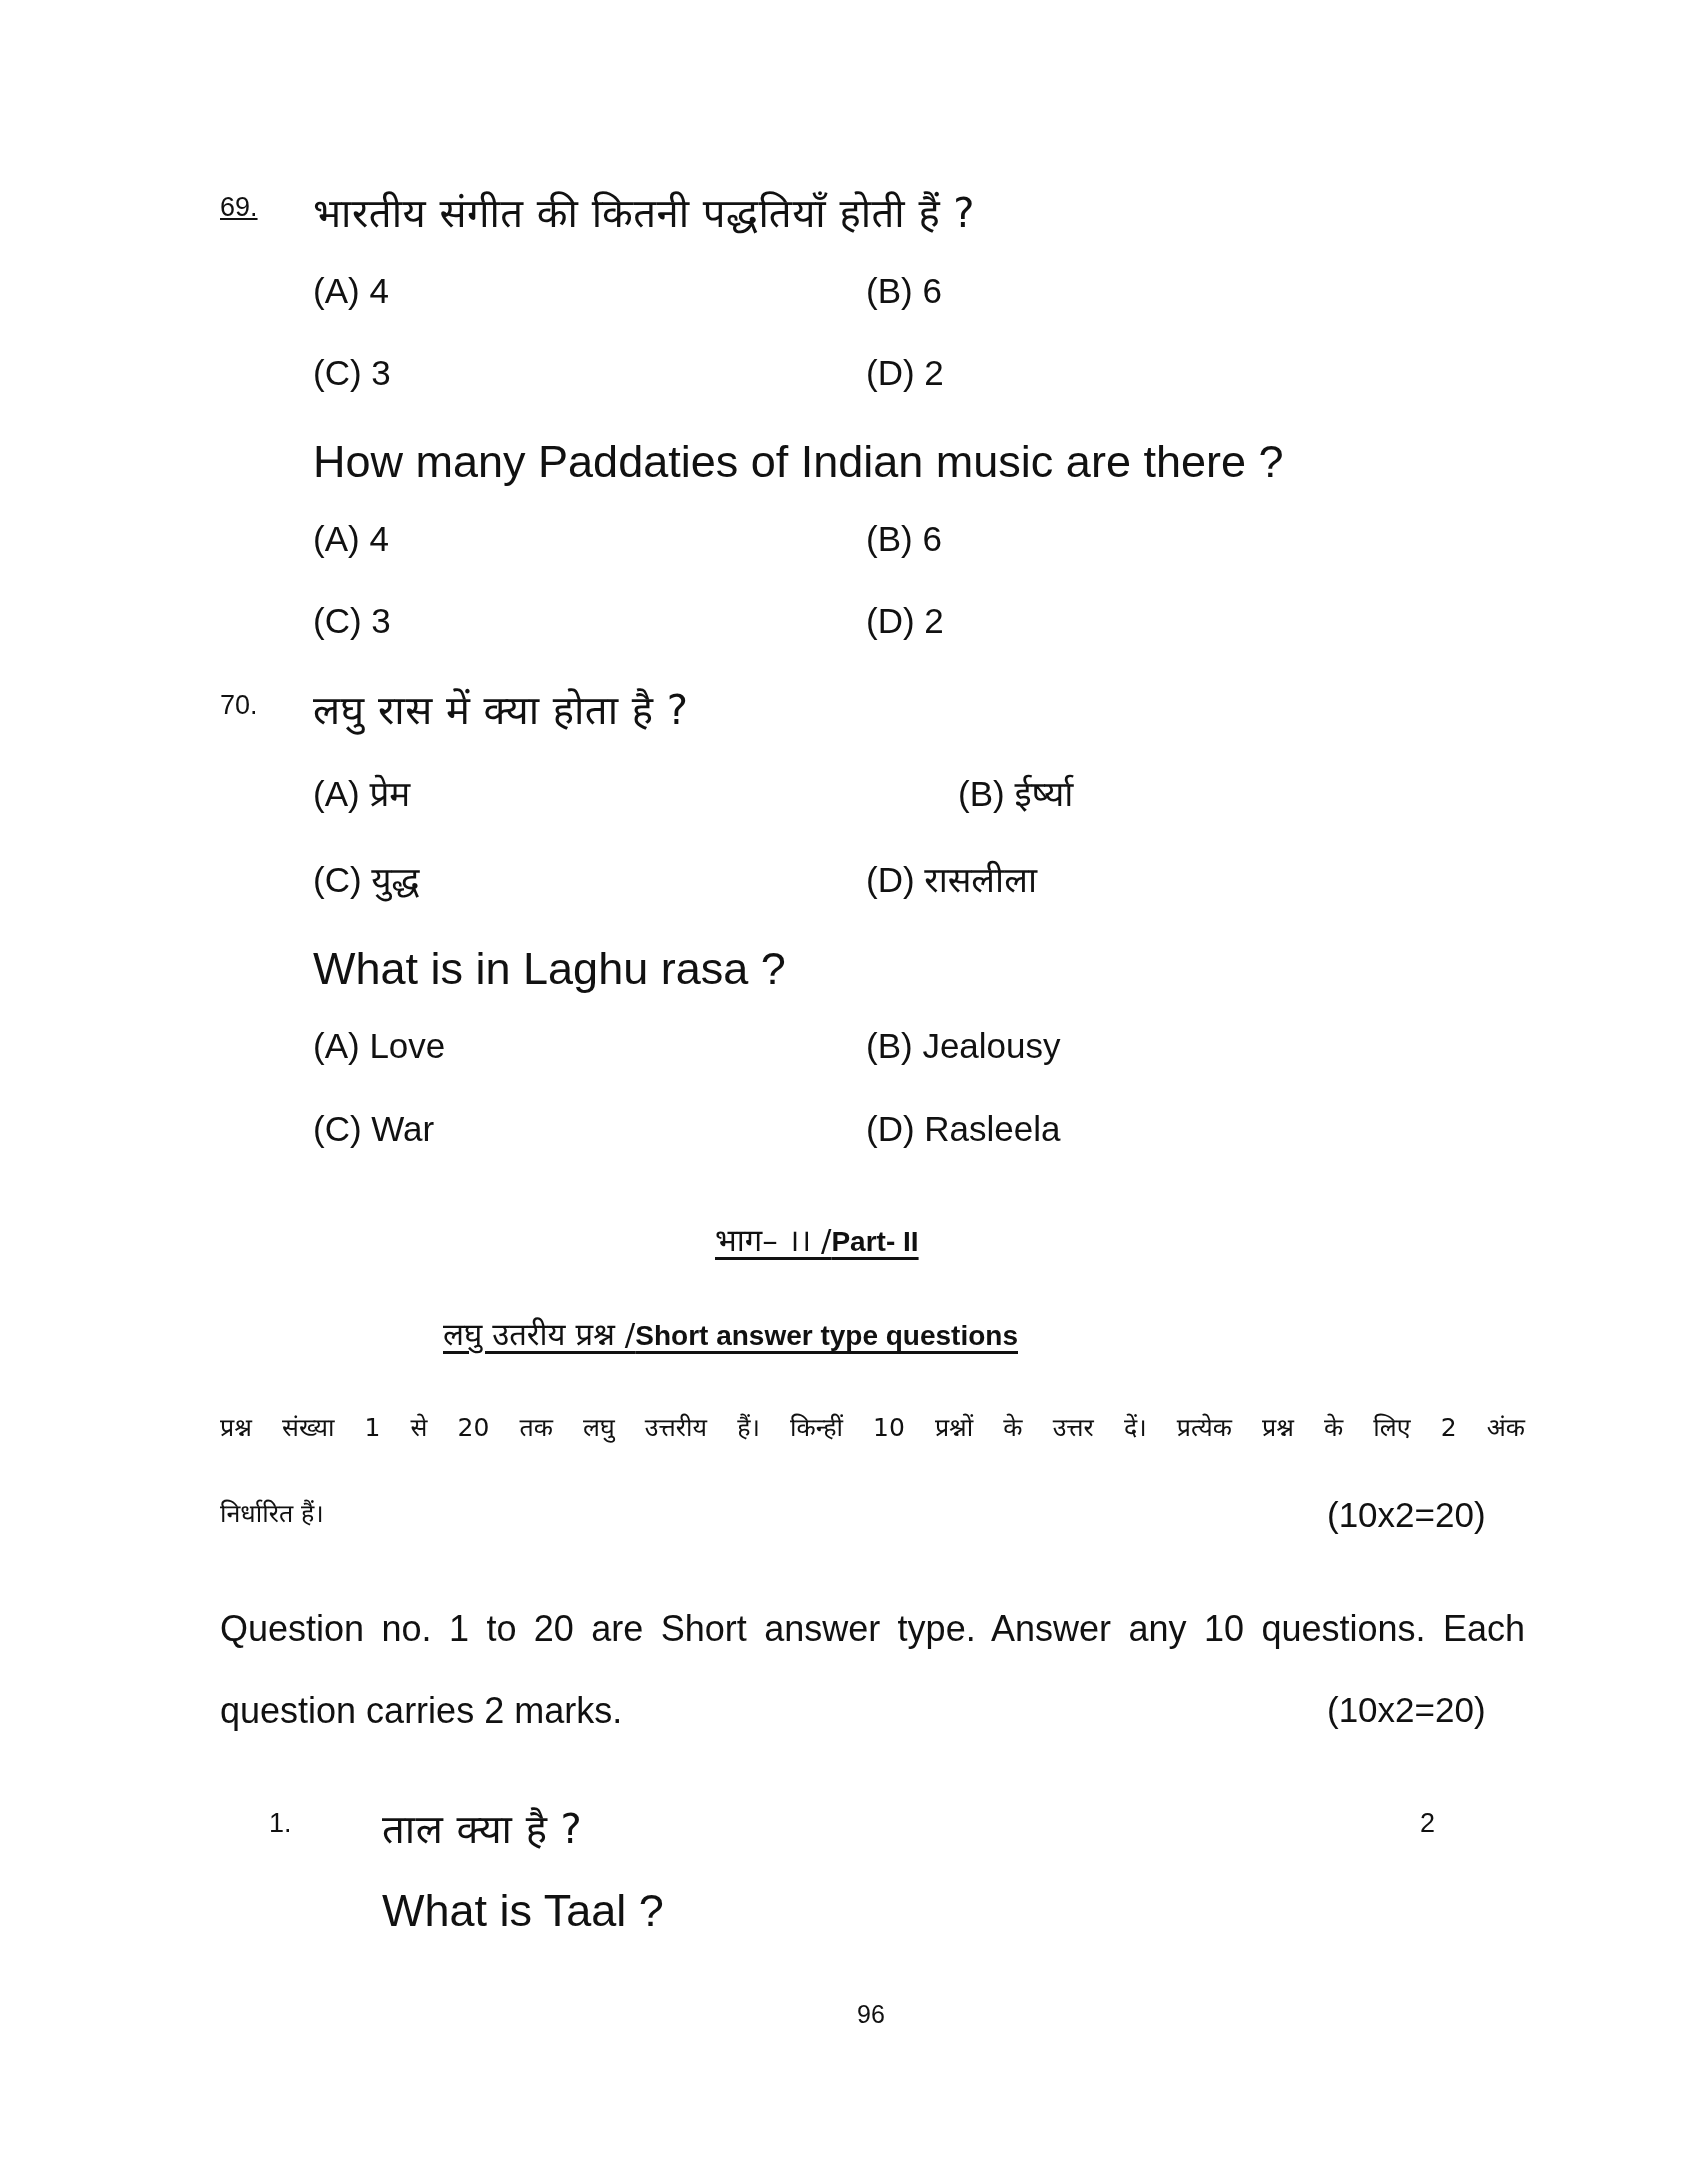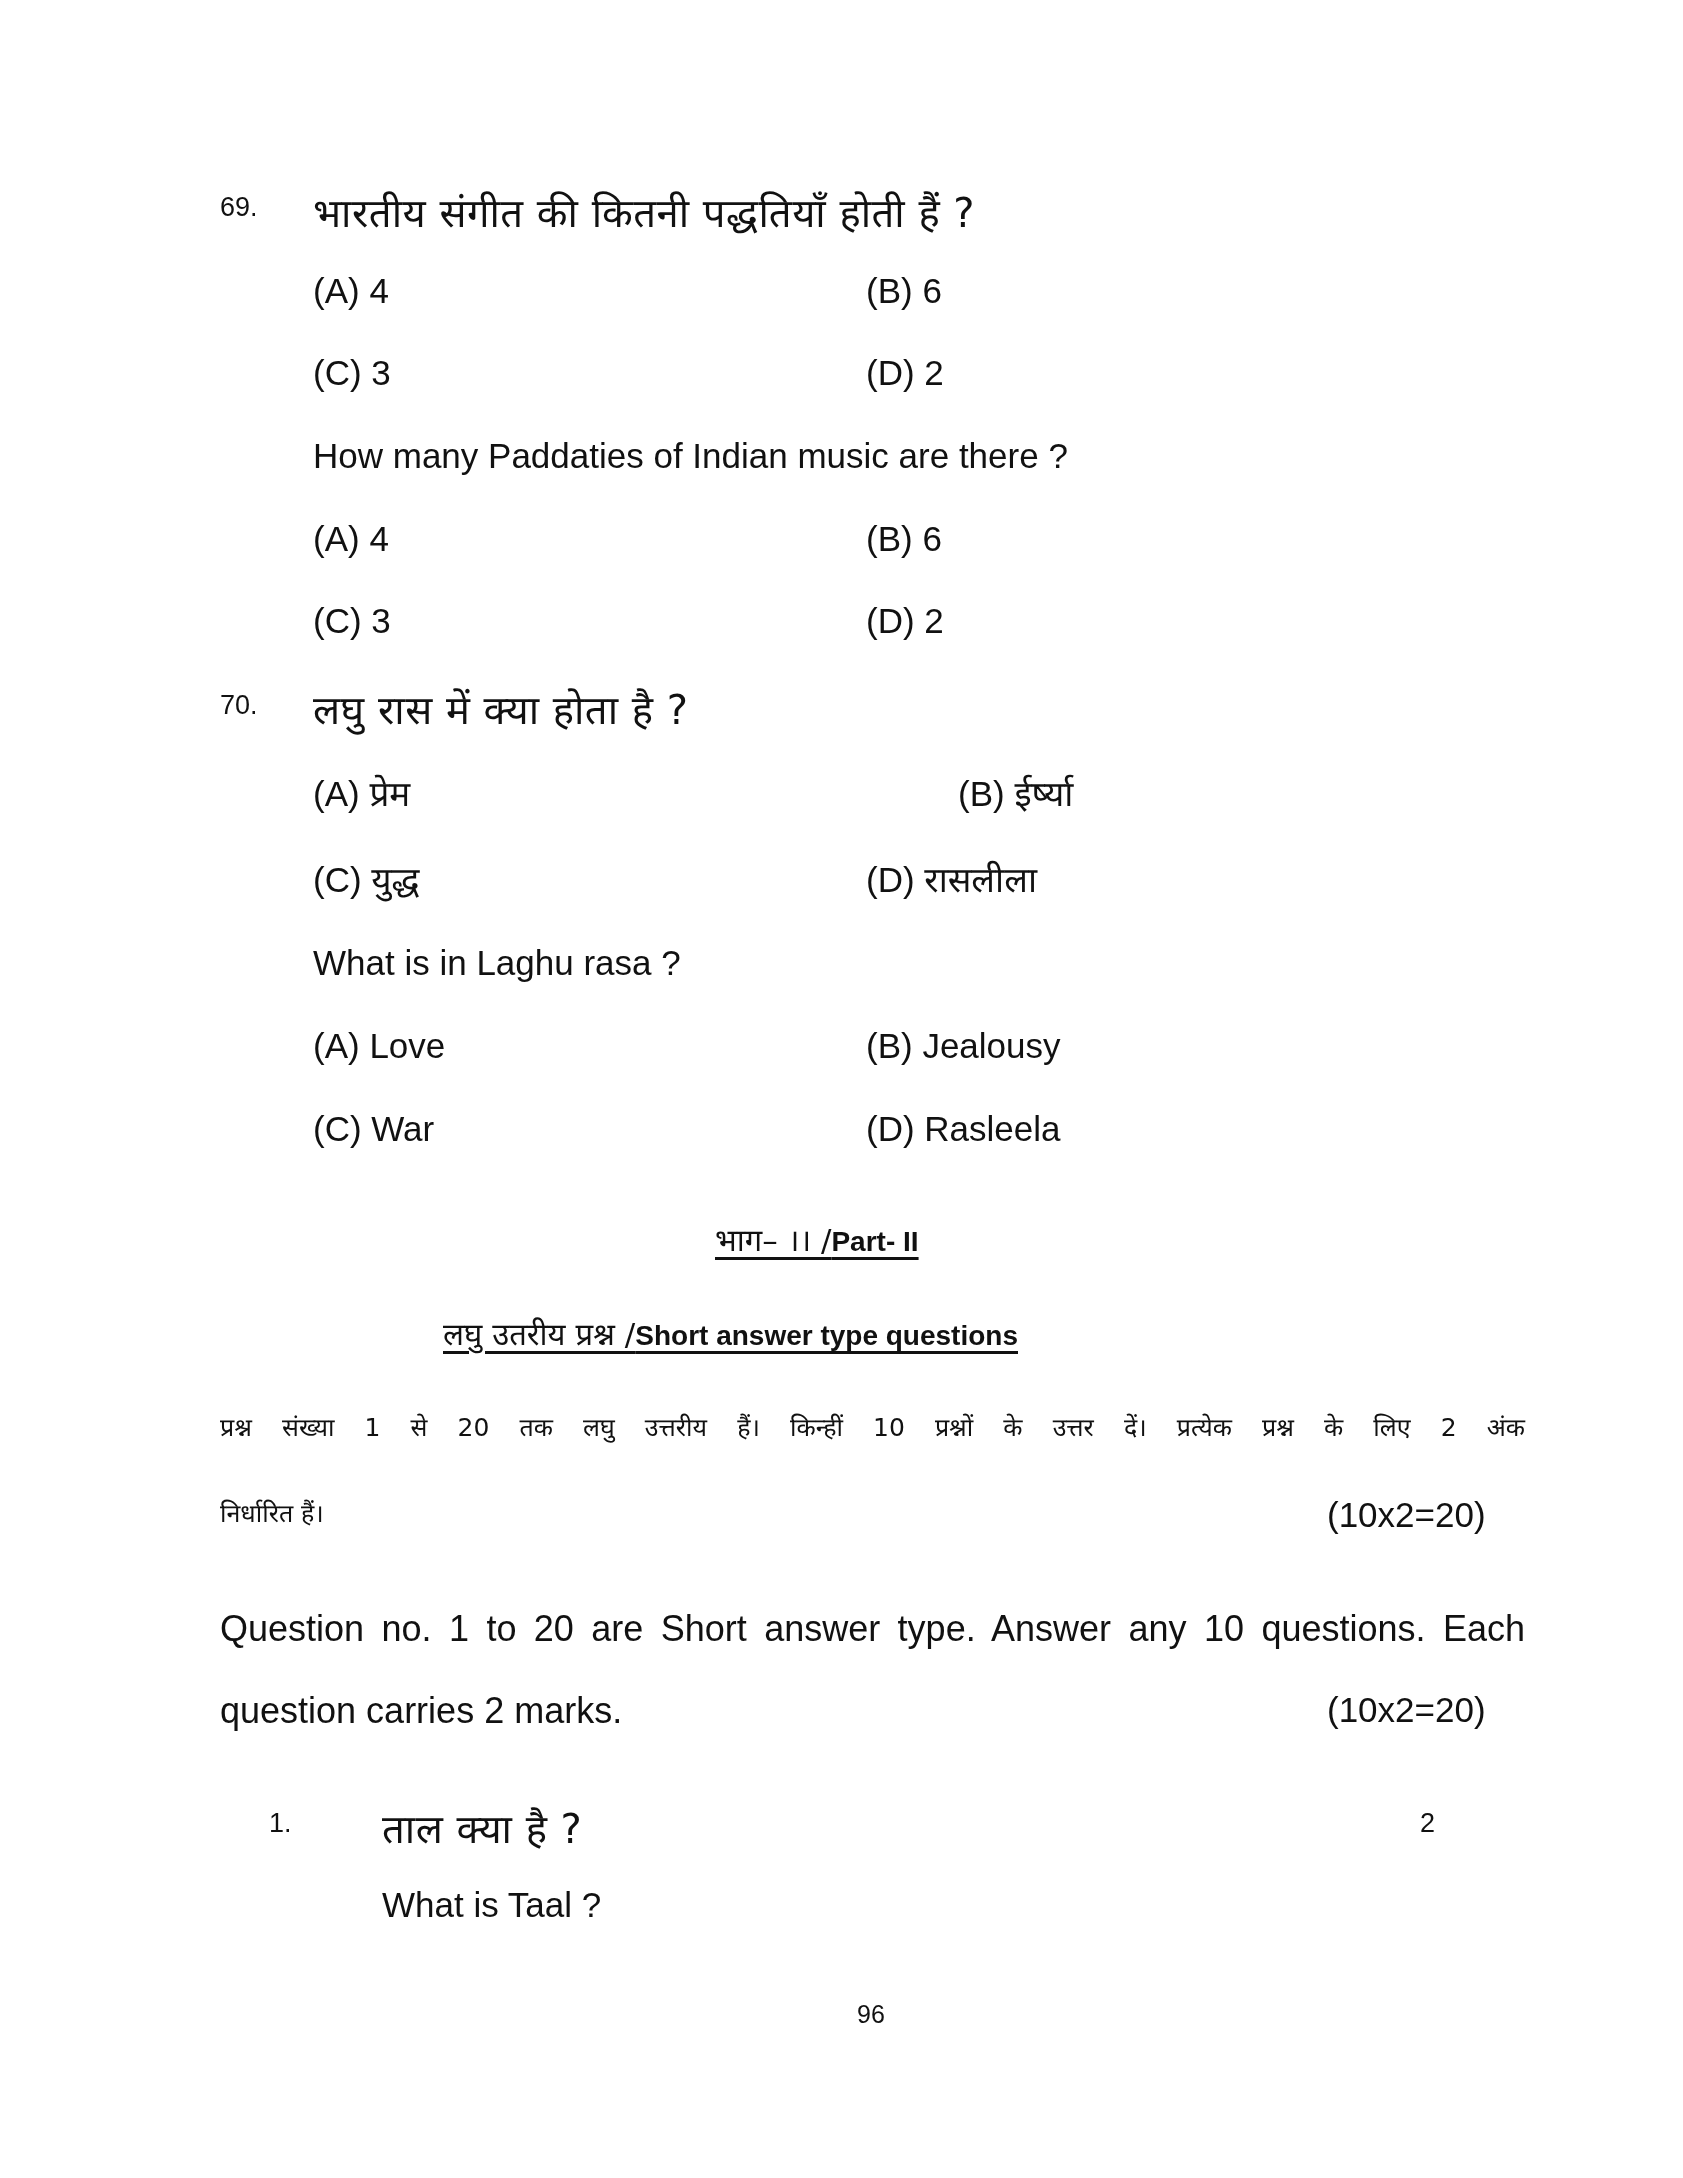--- a/index.html
+++ b/index.html
@@ -1,34 +1,34 @@
 <!DOCTYPE html>
 <html><head>
 <meta charset="utf-8">
 <style>
   html, body { margin:0; padding:0; background:#ffffff; }
   body { width:1683px; height:2178px; position:relative; overflow:hidden;
          font-family:"Liberation Sans", sans-serif; color:#111; }
   .abs { position:absolute; white-space:nowrap; }
   .qnum { font-size:27px; }
   .hi { font-family:"DejaVu Sans", sans-serif; font-size:40px; letter-spacing:0.5px; }
-  .en { font-size:35px; }
+  .en { font-size:45px; }
   .opt { font-size:35px; }
   .head { font-weight:bold; text-decoration:underline; text-decoration-thickness:3px; text-underline-offset:6px; }
   .head .h-hi { font-family:"DejaVu Sans", sans-serif; font-weight:normal; font-size:31px; }
   .head .h-en { font-family:"Liberation Sans", sans-serif; font-weight:bold; font-size:28px; }
   .para-hi { font-family:"DejaVu Sans", sans-serif; font-size:25px; }
   .para-en { font-size:36px; }
   .marks { font-size:35px; }
   .pagenum { font-size:25px; }
 </style>
 </head>
 <body>
 
-<div class="abs qnum" style="left:220px; top:192px;">69.</div>
+<div class="abs qnum" style="left:220px; top:192px;text-decoration:underline;">69.</div>
 <div class="abs hi" style="left:313px; top:184px;">भारतीय संगीत की कितनी पद्धतियाँ होती हैं ?</div>
 
 <div class="abs opt" style="left:313px; top:271px;">(A) 4</div>
 <div class="abs opt" style="left:866px; top:271px;">(B) 6</div>
 <div class="abs opt" style="left:313px; top:353px;">(C) 3</div>
 <div class="abs opt" style="left:866px; top:353px;">(D) 2</div>
 
 <div class="abs en" style="left:313px; top:436px;">How many Paddaties of Indian music are there ?</div>
 
 <div class="abs opt" style="left:313px; top:519px;">(A) 4</div>

